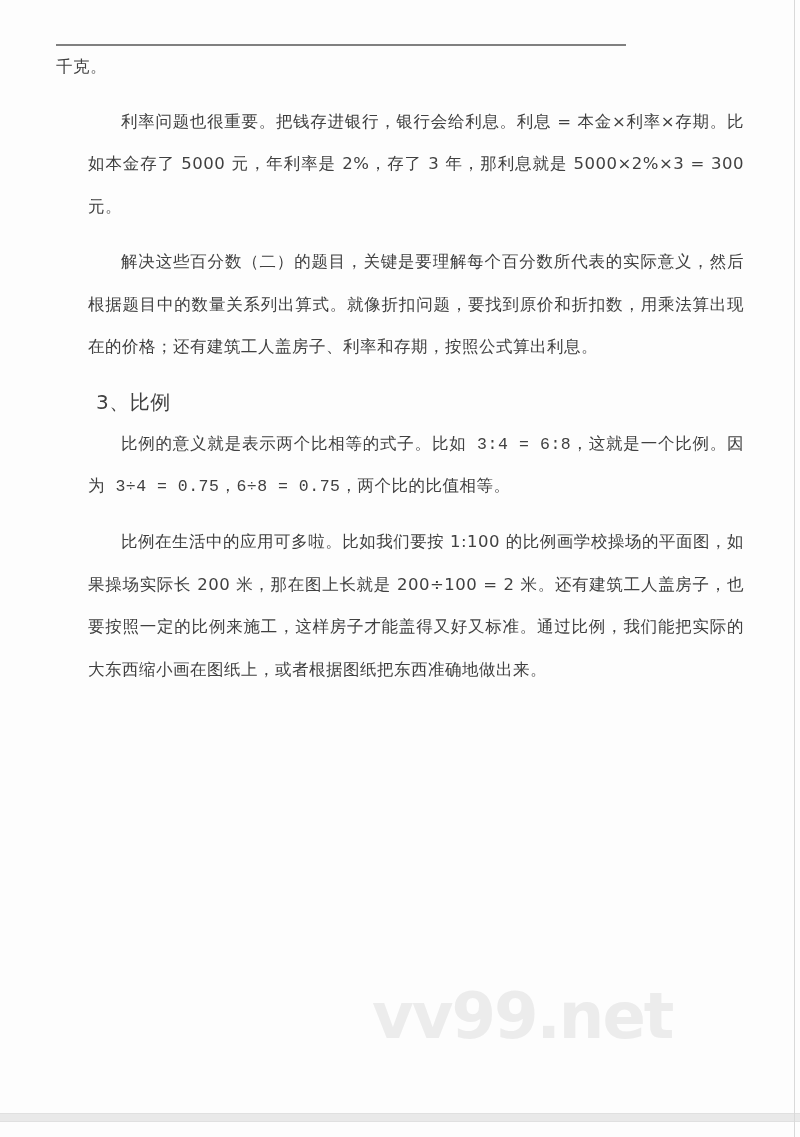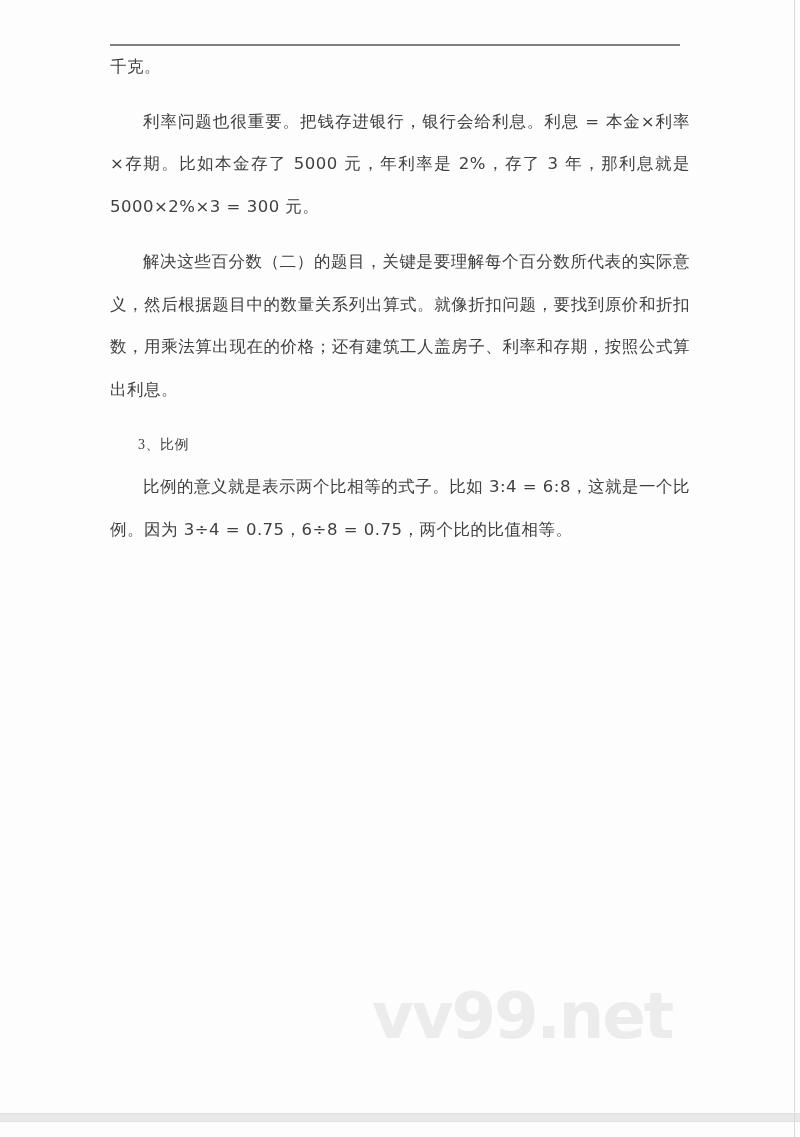--- a/index.html
+++ b/index.html
@@ -14,46 +14,45 @@
   body{
     width:800px;height:1137px;overflow:hidden;position:relative;
     background:#fff;
     font-family:"DejaVu Sans","Liberation Sans",sans-serif;
   }
   .viewer{position:relative;width:800px;height:1137px;}
   .page{
     position:relative;box-sizing:border-box;
     width:800px;height:1113px;
     background:var(--page-background);
-    padding:0 110px;
+    padding:0 56px;
     color:var(--text);
     font-size:16.5px;
     line-height:42.7px;
   }
   .divider{
     height:2px;border:0;background:var(--divider);
     width:570px;margin:0;
     position:relative;top:44px;margin-bottom:44px;
   }
   .para{
     margin:12px 0 0 0;
     text-align:justify;
     text-justify:inter-ideograph;
     letter-spacing:0.5px;
   }
   .para-cont{margin-top:8px;text-indent:0;}
-  .para-body{text-indent:2em;}
+  .para-body{text-indent:2em;margin-left:32px;}
   .heading{
     margin:12px 0 0 0;
     text-indent:2em;
-    font-size:14px;
+    font-size:20px;
     font-weight:normal;
-    font-family:Liberation Serif, serif;
   }
-  .heading + .para-body{margin-top:0;}
+  .heading + .para-body{margin-top:0;font-family:Liberation Mono, monospace;}
   .watermark{
     position:absolute;left:372px;top:984px;
     font-size:64px;font-weight:bold;
     letter-spacing:-2px;
     color:var(--watermark);
     line-height:1;
     white-space:nowrap;
     pointer-events:none;
     text-align:right;
   }
@@ -85,20 +84,21 @@
     <p class="para para-body">利率问题也很重要。把钱存进银行，银行会给利息。利息 = 本金×利率×存期。比如本金存了 5000 元，年利率是 2%，存了 3 年，那利息就是 5000×2%×3 = 300 元。</p>
 
     <p class="para para-body">解决这些百分数（二）的题目，关键是要理解每个百分数所代表的实际意义，然后根据题目中的数量关系列出算式。就像折扣问题，要找到原价和折扣数，用乘法算出现在的价格；还有建筑工人盖房子、利率和存期，按照公式算出利息。</p>
 
     <p class="para heading">3、比例</p>
 
     <p class="para para-body">比例的意义就是表示两个比相等的式子。比如 3:4 = 6:8，这就是一个比例。因为 3÷4 = 0.75，6÷8 = 0.75，两个比的比值相等。</p>
 
 
 
+    <p class="para para-body">比例在生活中的应用可多啦。比如我们要按 1:100 的比例画学校操场的平面图，如果操场实际长 200 米，那在图上长就是 200÷100 = 2 米。还有建筑工人盖房子，也要按照一定的比例来施工，这样房子才能盖得又好又标准。通过比例，我们能把实际的大东西缩小画在图纸上，或者根据图纸把东西准确地做出来。</p>
 
     <div class="watermark">vv99.net</div>
   </div>
 
   <div class="page-gap"></div>
   <div class="next-page"></div>
   <div class="page-right-border"></div>
 </div>
 
 </body></html>

